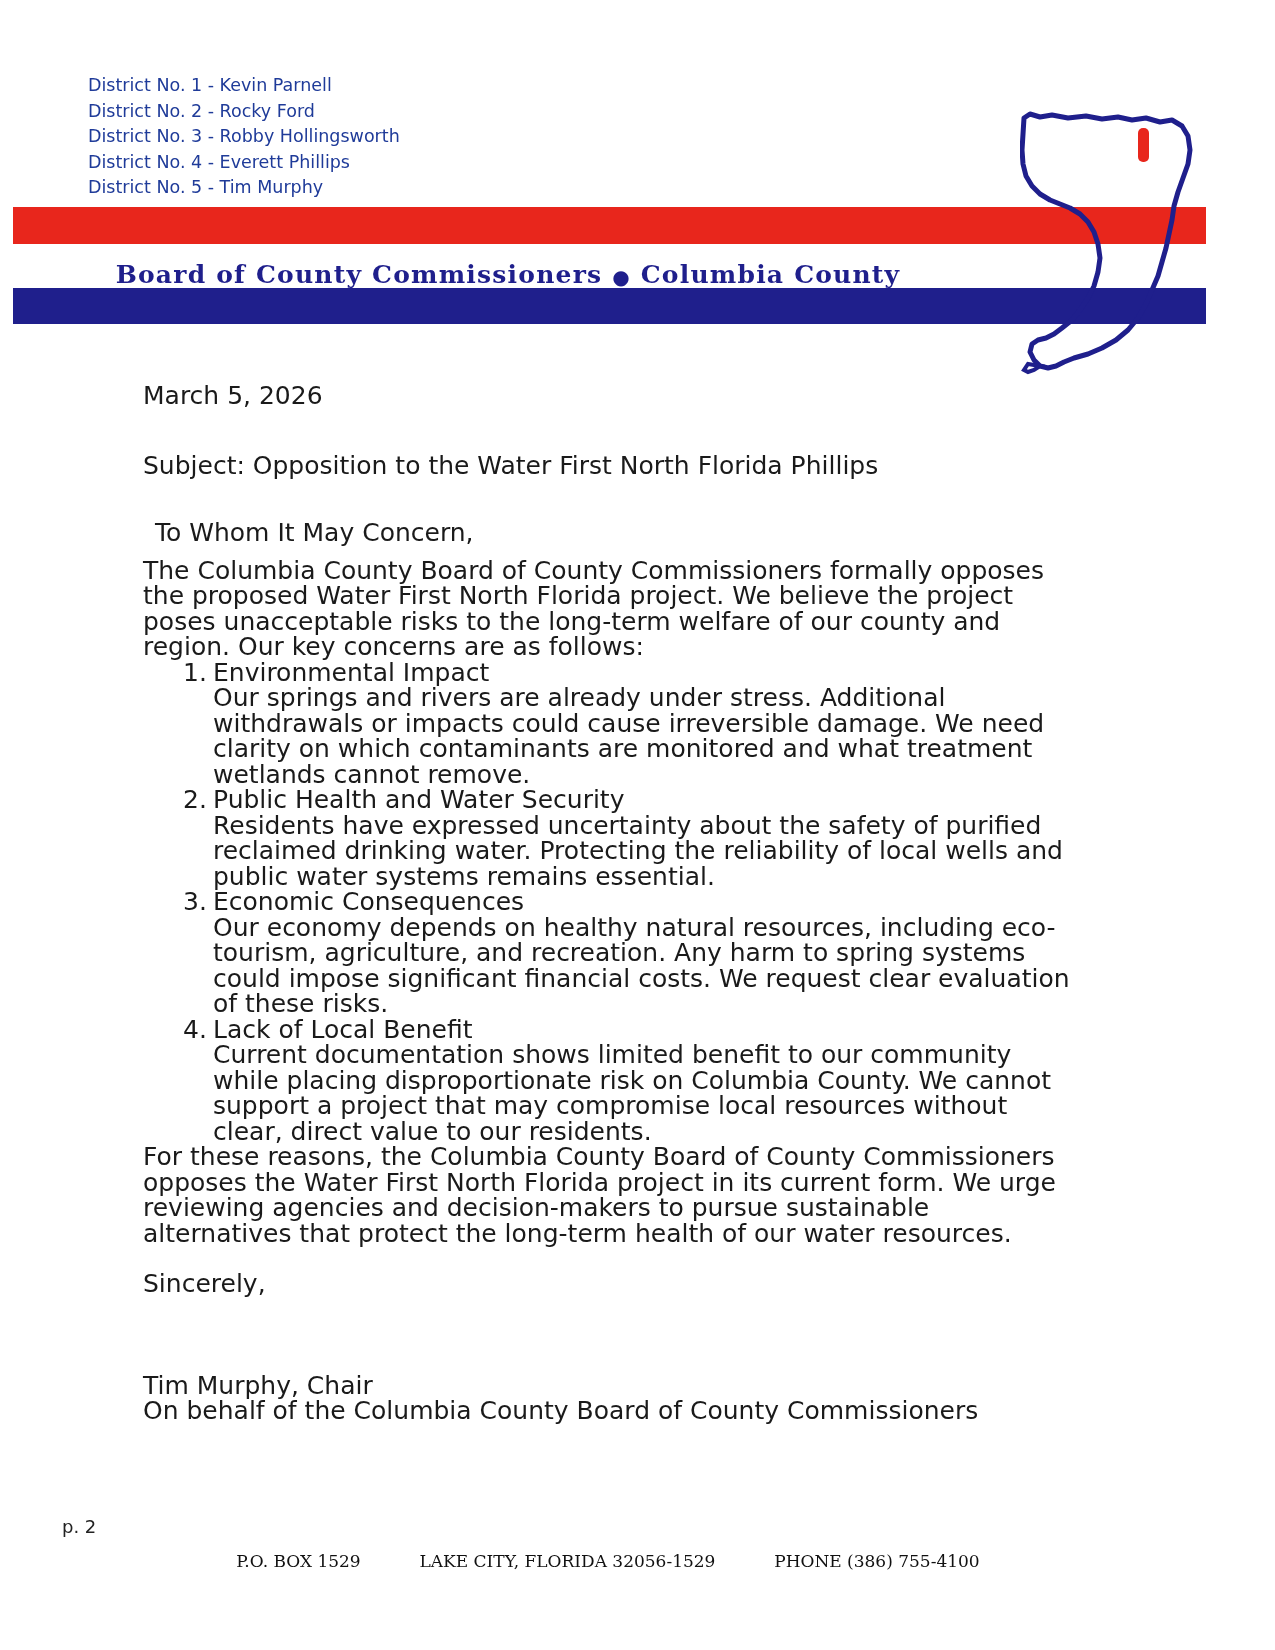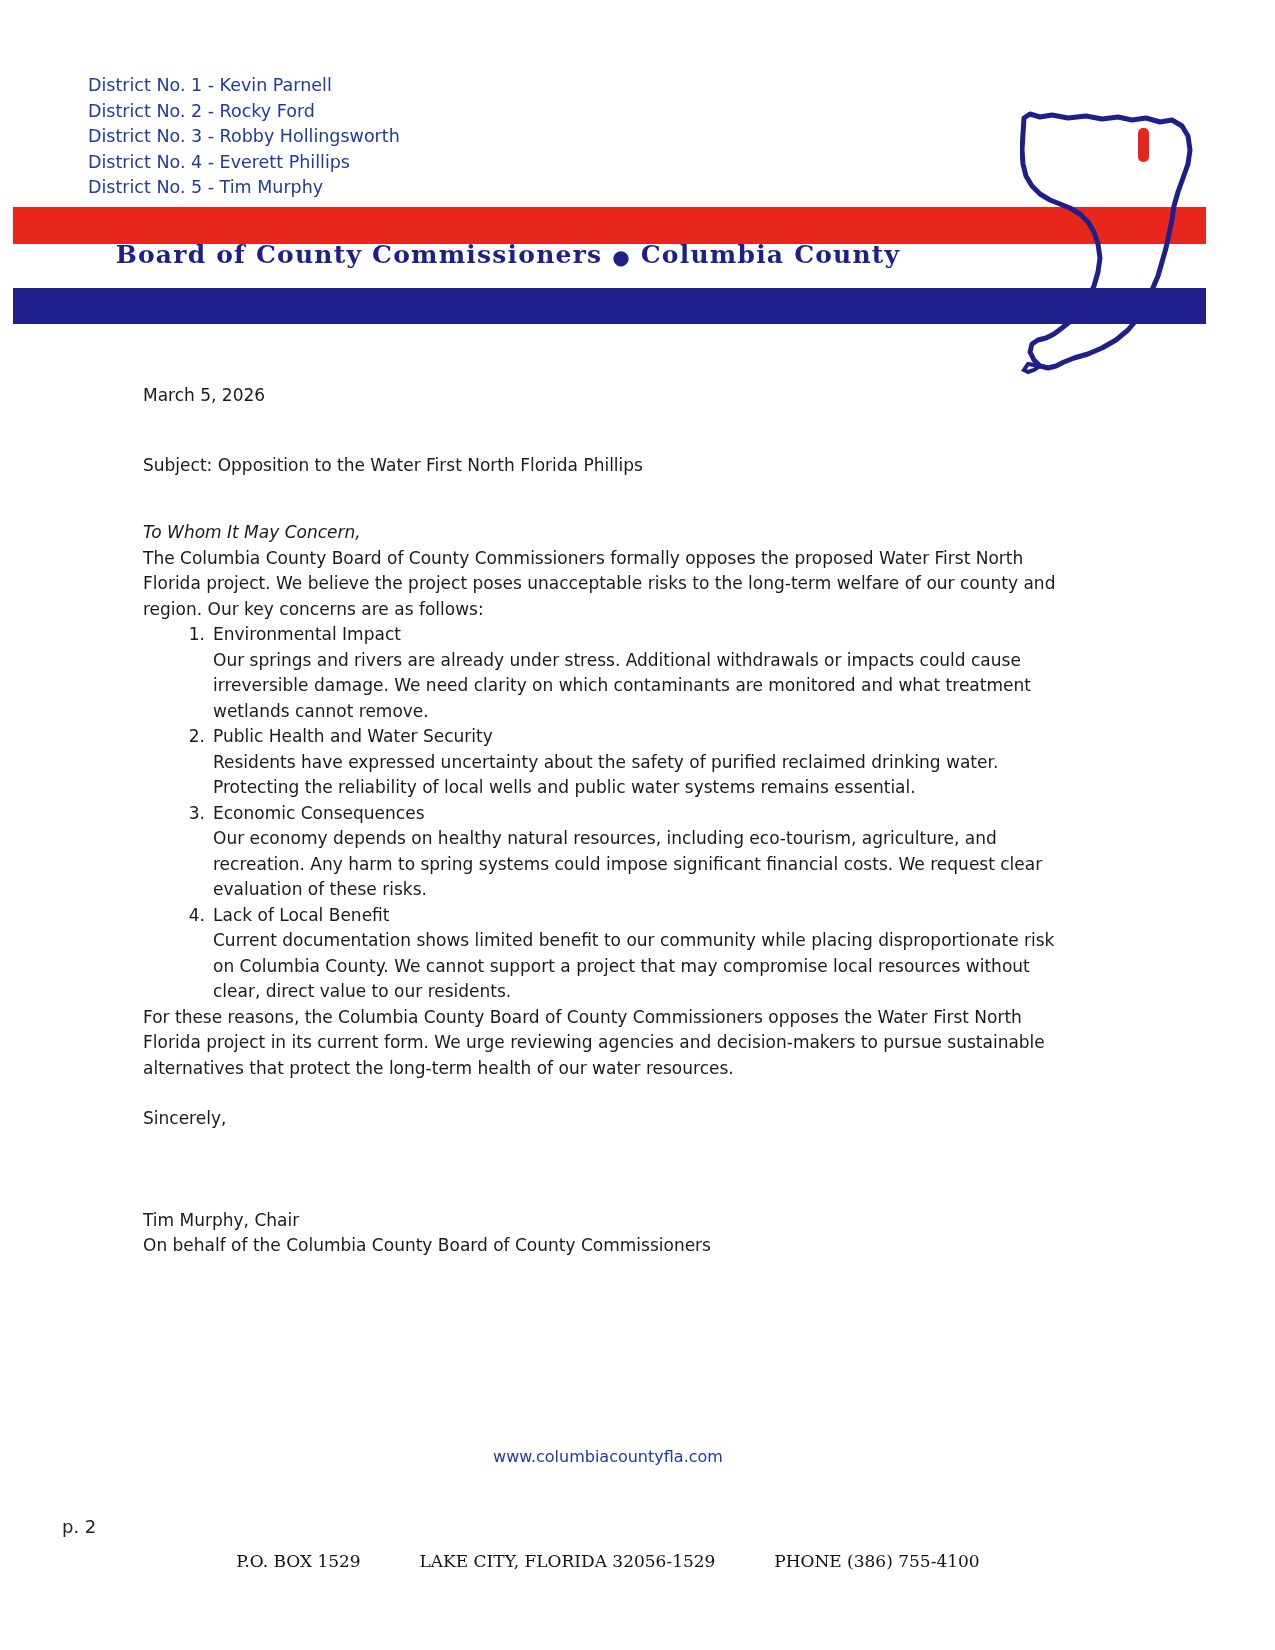--- a/index.html
+++ b/index.html
@@ -56,21 +56,21 @@
     position: absolute;
     left: 13px;
     top: 288px;
     width: 1193px;
     height: 36px;
     background: #1F1F8C;
   }
   .board-title {
     position: absolute;
     left: 13px;
-    top: 240px;
+    top: 260px;
     width: 990px;
     text-align: center;
     font-family: "DejaVu Serif", serif;
     font-weight: bold;
     font-size: 25px;
     letter-spacing: 1.2px;
     color: #1F1F8C;
     white-space: nowrap;
   }
   .board-title .dot {
@@ -85,37 +85,36 @@
     width: 185px;
     height: 275px;
   }
 
   
   .letter {
     position: absolute;
     left: 143px;
     top: 383px;
     width: 930px;
-    font-size: 17px;
+    font-size: 25px;
     line-height: 25.5px;
     color: #1a1a1a;
   }
   .letter .date {
     margin: 0 0 44px 0;
   }
   .letter .addr {
     margin: 0 0 42px 0;
   }
   .letter .addr div { margin: 0; }
   .letter .subject {
     margin: 0 0 42px 0;
   }
   .letter .salutation {
-    margin: 0;
-    font-style: italic;
+    margin: 12px;
   }
   .letter p.body {
     margin: 0;
   }
 
   ol.concerns {
     margin: 0;
     padding: 0 0 0 40px;
     list-style: none;
     counter-reset: item;
@@ -257,21 +256,20 @@
 
     <div class="closing">
       <div class="sincerely">Sincerely,</div>
       <div class="signature-block">
         <div>Tim Murphy, Chair</div>
         <div>On behalf of the Columbia County Board of County Commissioners</div>
       </div>
     </div>
   </div>
 
-  <div class="footer-url">www.columbiacountyfla.com</div>
   <div class="footer-addr">
     <span>P.O. BOX 1529</span>
     <span class="sp"></span>
     <span>LAKE CITY, FLORIDA 32056-1529</span>
     <span class="sp"></span>
     <span>PHONE (386) 755-4100</span>
   </div>
   <div class="page-num">p. 2</div>
 
 </div>

